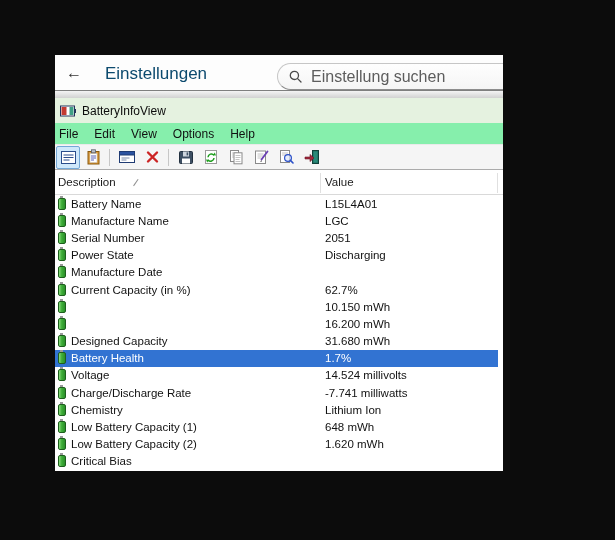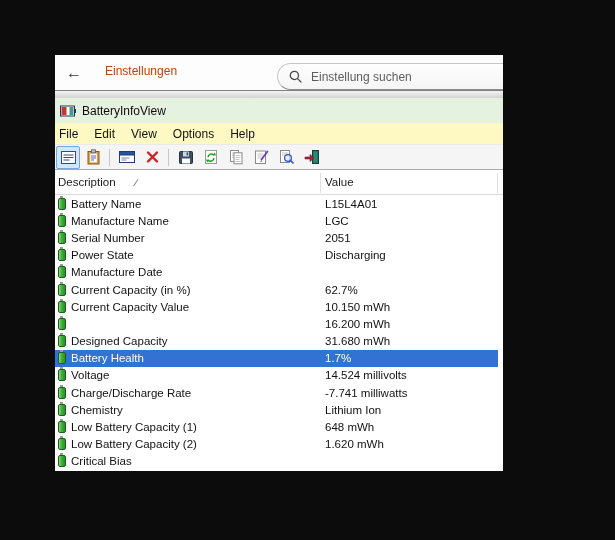--- a/index.html
+++ b/index.html
@@ -4,37 +4,37 @@
 <style>
   html,body{margin:0;padding:0;background:#0c0c0c;}
   .canvas{position:relative;width:615px;height:540px;background:#0c0c0c;overflow:hidden;
           font-family:"Liberation Sans",sans-serif;-webkit-font-smoothing:antialiased;}
   .window{position:absolute;left:55px;top:55px;width:448px;height:416px;background:#ffffff;overflow:hidden;}
 
   
   .settings-header{position:absolute;left:0;top:0;width:448px;height:35px;background:#fdfdfd;}
   .back-btn{position:absolute;left:6px;top:6px;width:26px;height:24px;display:flex;align-items:center;justify-content:center;
             font-size:16px;color:#333;cursor:pointer;}
-  .settings-title{position:absolute;left:50px;top:9px;font-size:12px;color:#c2410c;}
+  .settings-title{position:absolute;left:50px;top:9px;font-size:17px;color:#0c4a6e;}
   .search-pill{position:absolute;left:222px;top:8px;width:242px;height:25px;background:linear-gradient(#fefefe,#f5f5f5);
                border:1px solid #c6c6c6;border-bottom-color:#8d8d8d;border-radius:14px;display:flex;align-items:center;}
   .search-icon{margin-left:11px;width:13px;height:13px;flex:0 0 auto;}
-  .search-placeholder{margin-left:9px;font-size:12px;color:#5d5d5d;white-space:nowrap;}
+  .search-placeholder{margin-left:9px;font-size:16px;color:#5d5d5d;white-space:nowrap;}
 
   
   .frame-band{position:absolute;left:0;top:35px;width:448px;height:8px;border-top:1px solid #7f7f7f;
               background:linear-gradient(#f4f4f4,#cdcdcd);}
 
   
   .titlebar{position:absolute;left:0;top:43px;width:484px;height:25px;background:#e5f2e0;display:flex;align-items:center;}
   .app-icon{margin-left:5px;flex:0 0 auto;}
   .app-title{margin-left:6px;font-size:12px;color:#0c0c0c;}
 
   
-  .menubar{position:absolute;left:0;top:68px;width:448px;height:21px;background:#fef9c3;display:flex;align-items:center;}
+  .menubar{position:absolute;left:0;top:68px;width:448px;height:21px;background:#86efac;display:flex;align-items:center;}
   .menu-item{font-size:12px;color:#111;padding:2px 8px;cursor:default;}
   .menu-item:first-child{padding-left:4px;}
 
   
   .toolbar{position:absolute;left:0;top:89px;width:448px;height:26px;background:#f5f5f5;
            border-top:1px solid #eaeaea;border-bottom:1px solid #ababab;box-sizing:border-box;
            display:flex;align-items:center;}
   .tb-btn{width:22px;height:21px;margin-left:1px;display:flex;align-items:center;justify-content:center;border:1px solid transparent;border-radius:2px;}
   .tb-btn.selected{background:#cfe8fb;border-color:#74a7d6;}
   .tb-sep{width:1px;height:17px;background:#c7c7c7;margin:0 4px;}
@@ -212,21 +212,20 @@
     <span class="row-desc">Manufacture Date</span>
     <span class="row-value"></span>
   </div>
         <div class="row">
     <span class="batt-icon"></span>
     <span class="row-desc">Current Capacity (in %)</span>
     <span class="row-value">62.7%</span>
   </div>
         <div class="row">
     <span class="batt-icon"></span>
-    <span class="row-desc">Current Capacity Value</span>
     <span class="row-value">10.150 mWh</span>
   </div>
         <div class="row">
     <span class="batt-icon"></span>
     <span class="row-value">16.200 mWh</span>
   </div>
         <div class="row">
     <span class="batt-icon"></span>
     <span class="row-desc">Designed Capacity</span>
     <span class="row-value">31.680 mWh</span>

